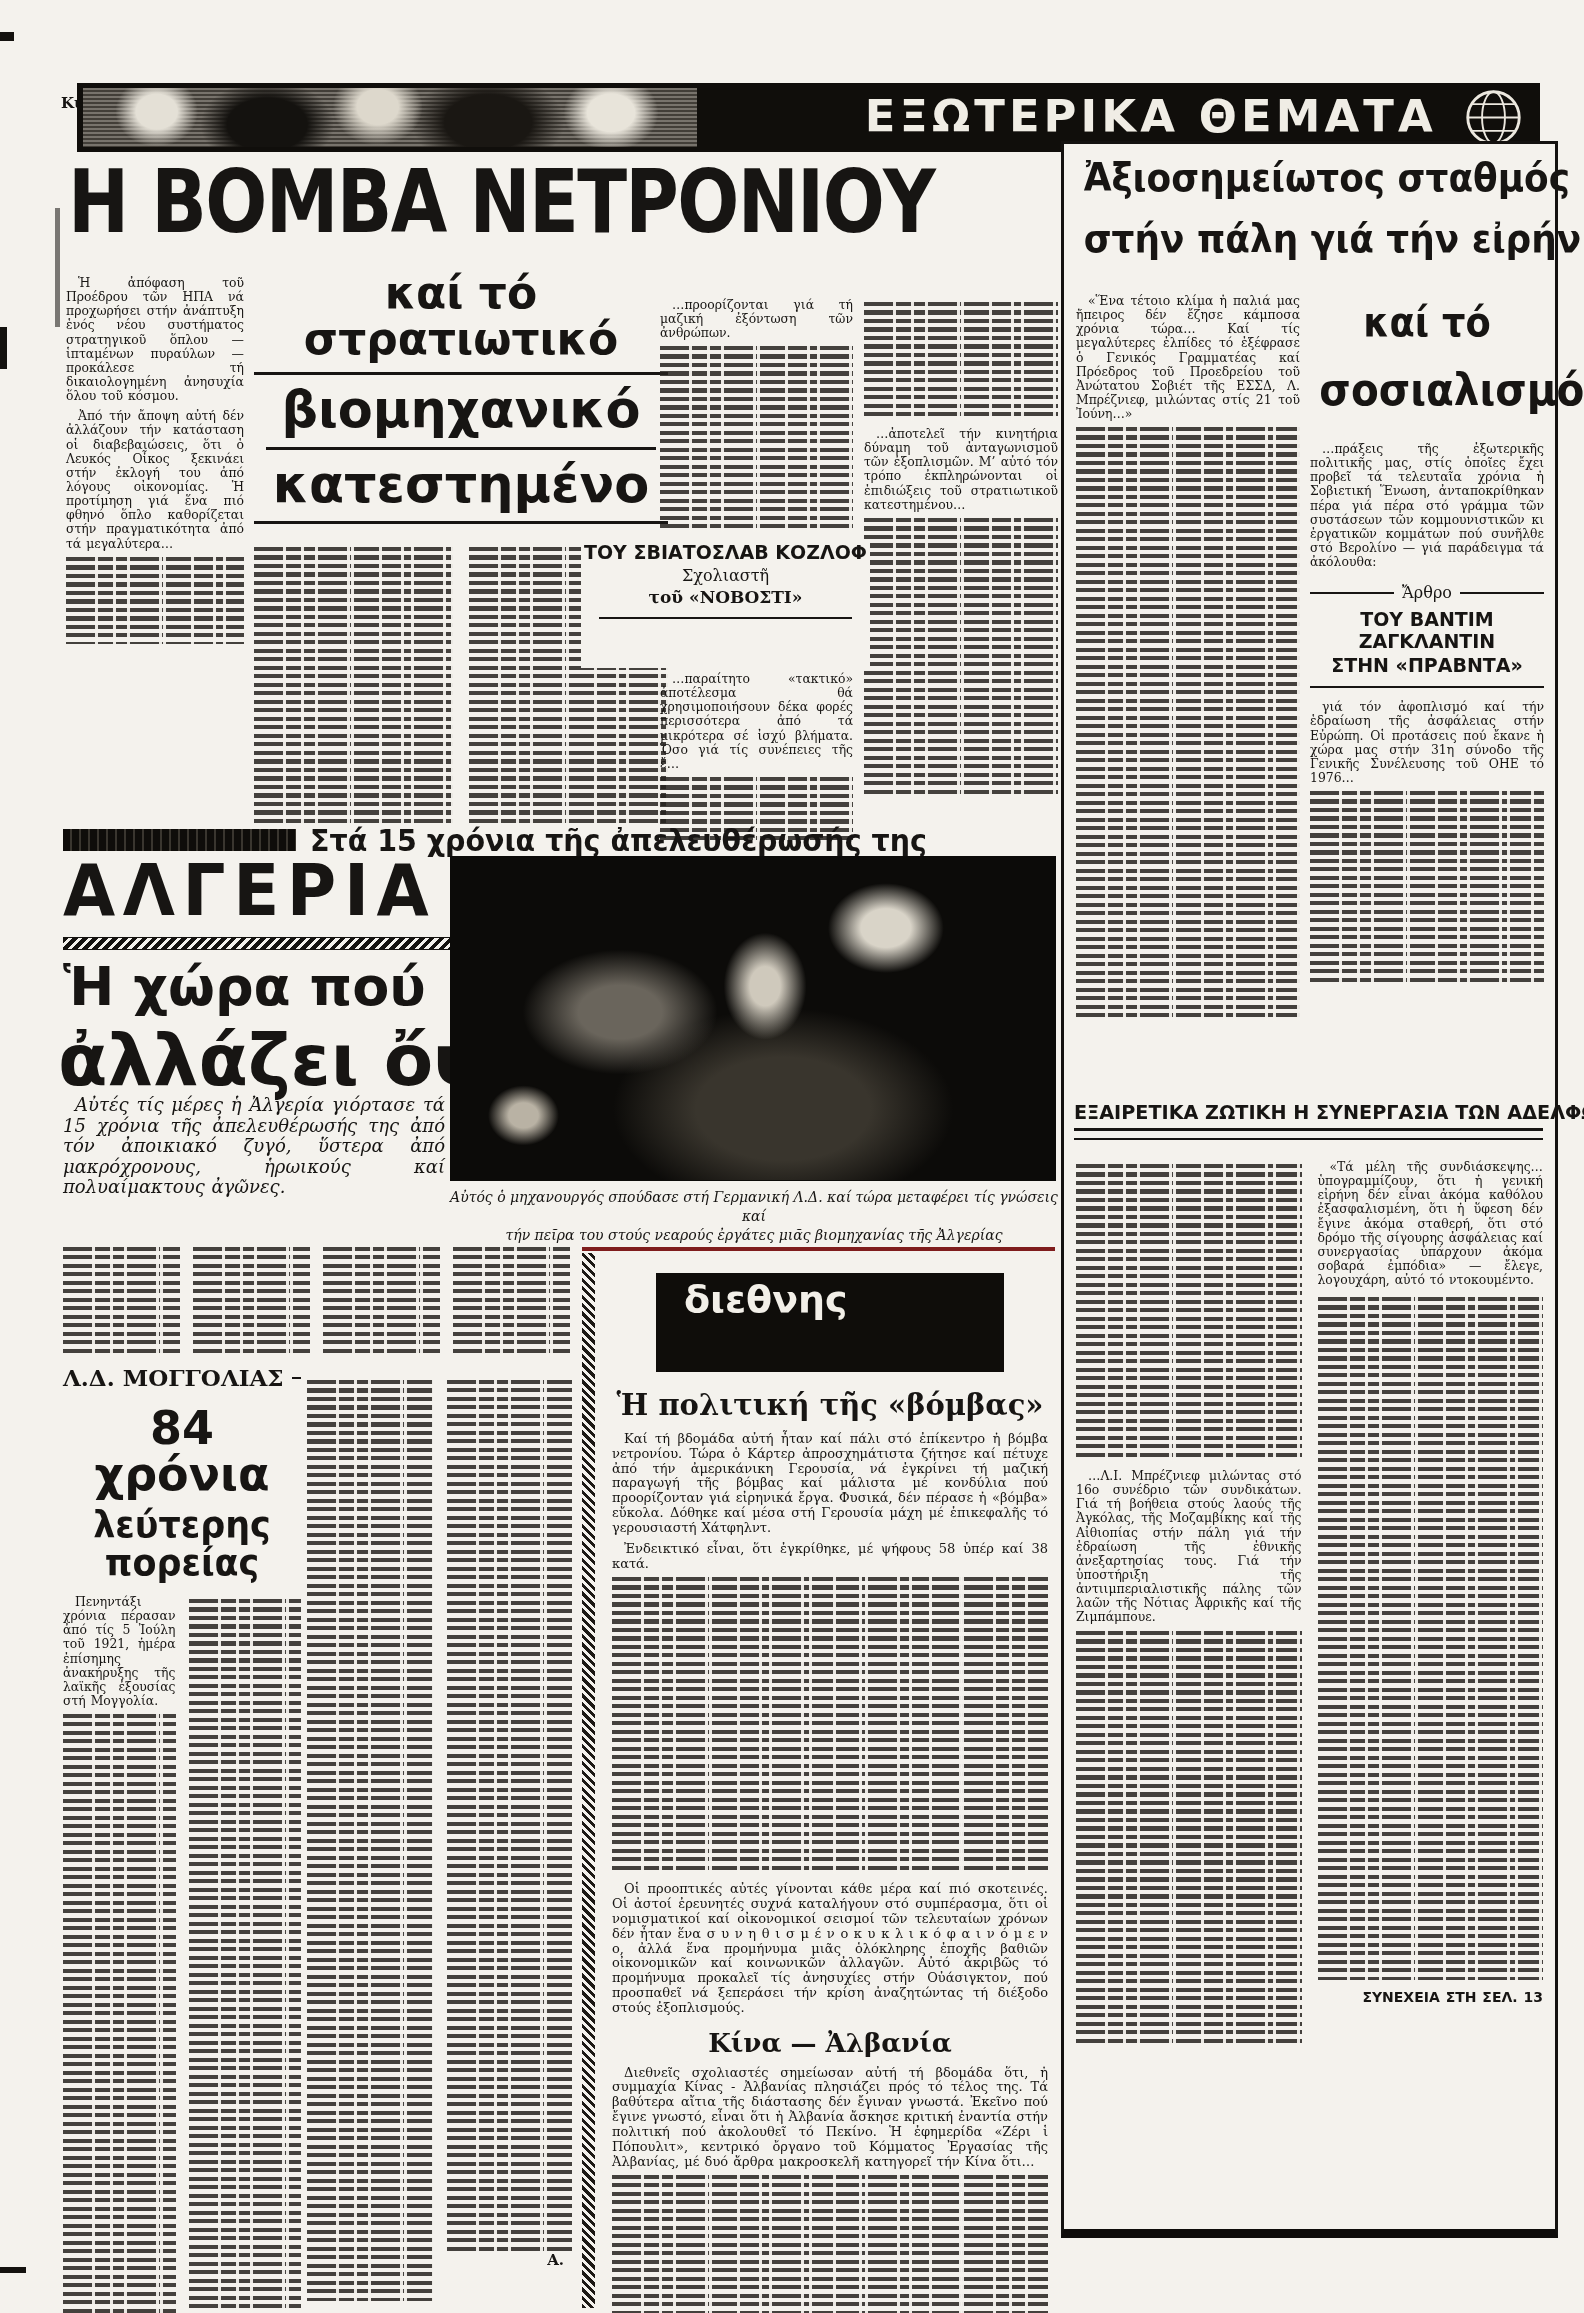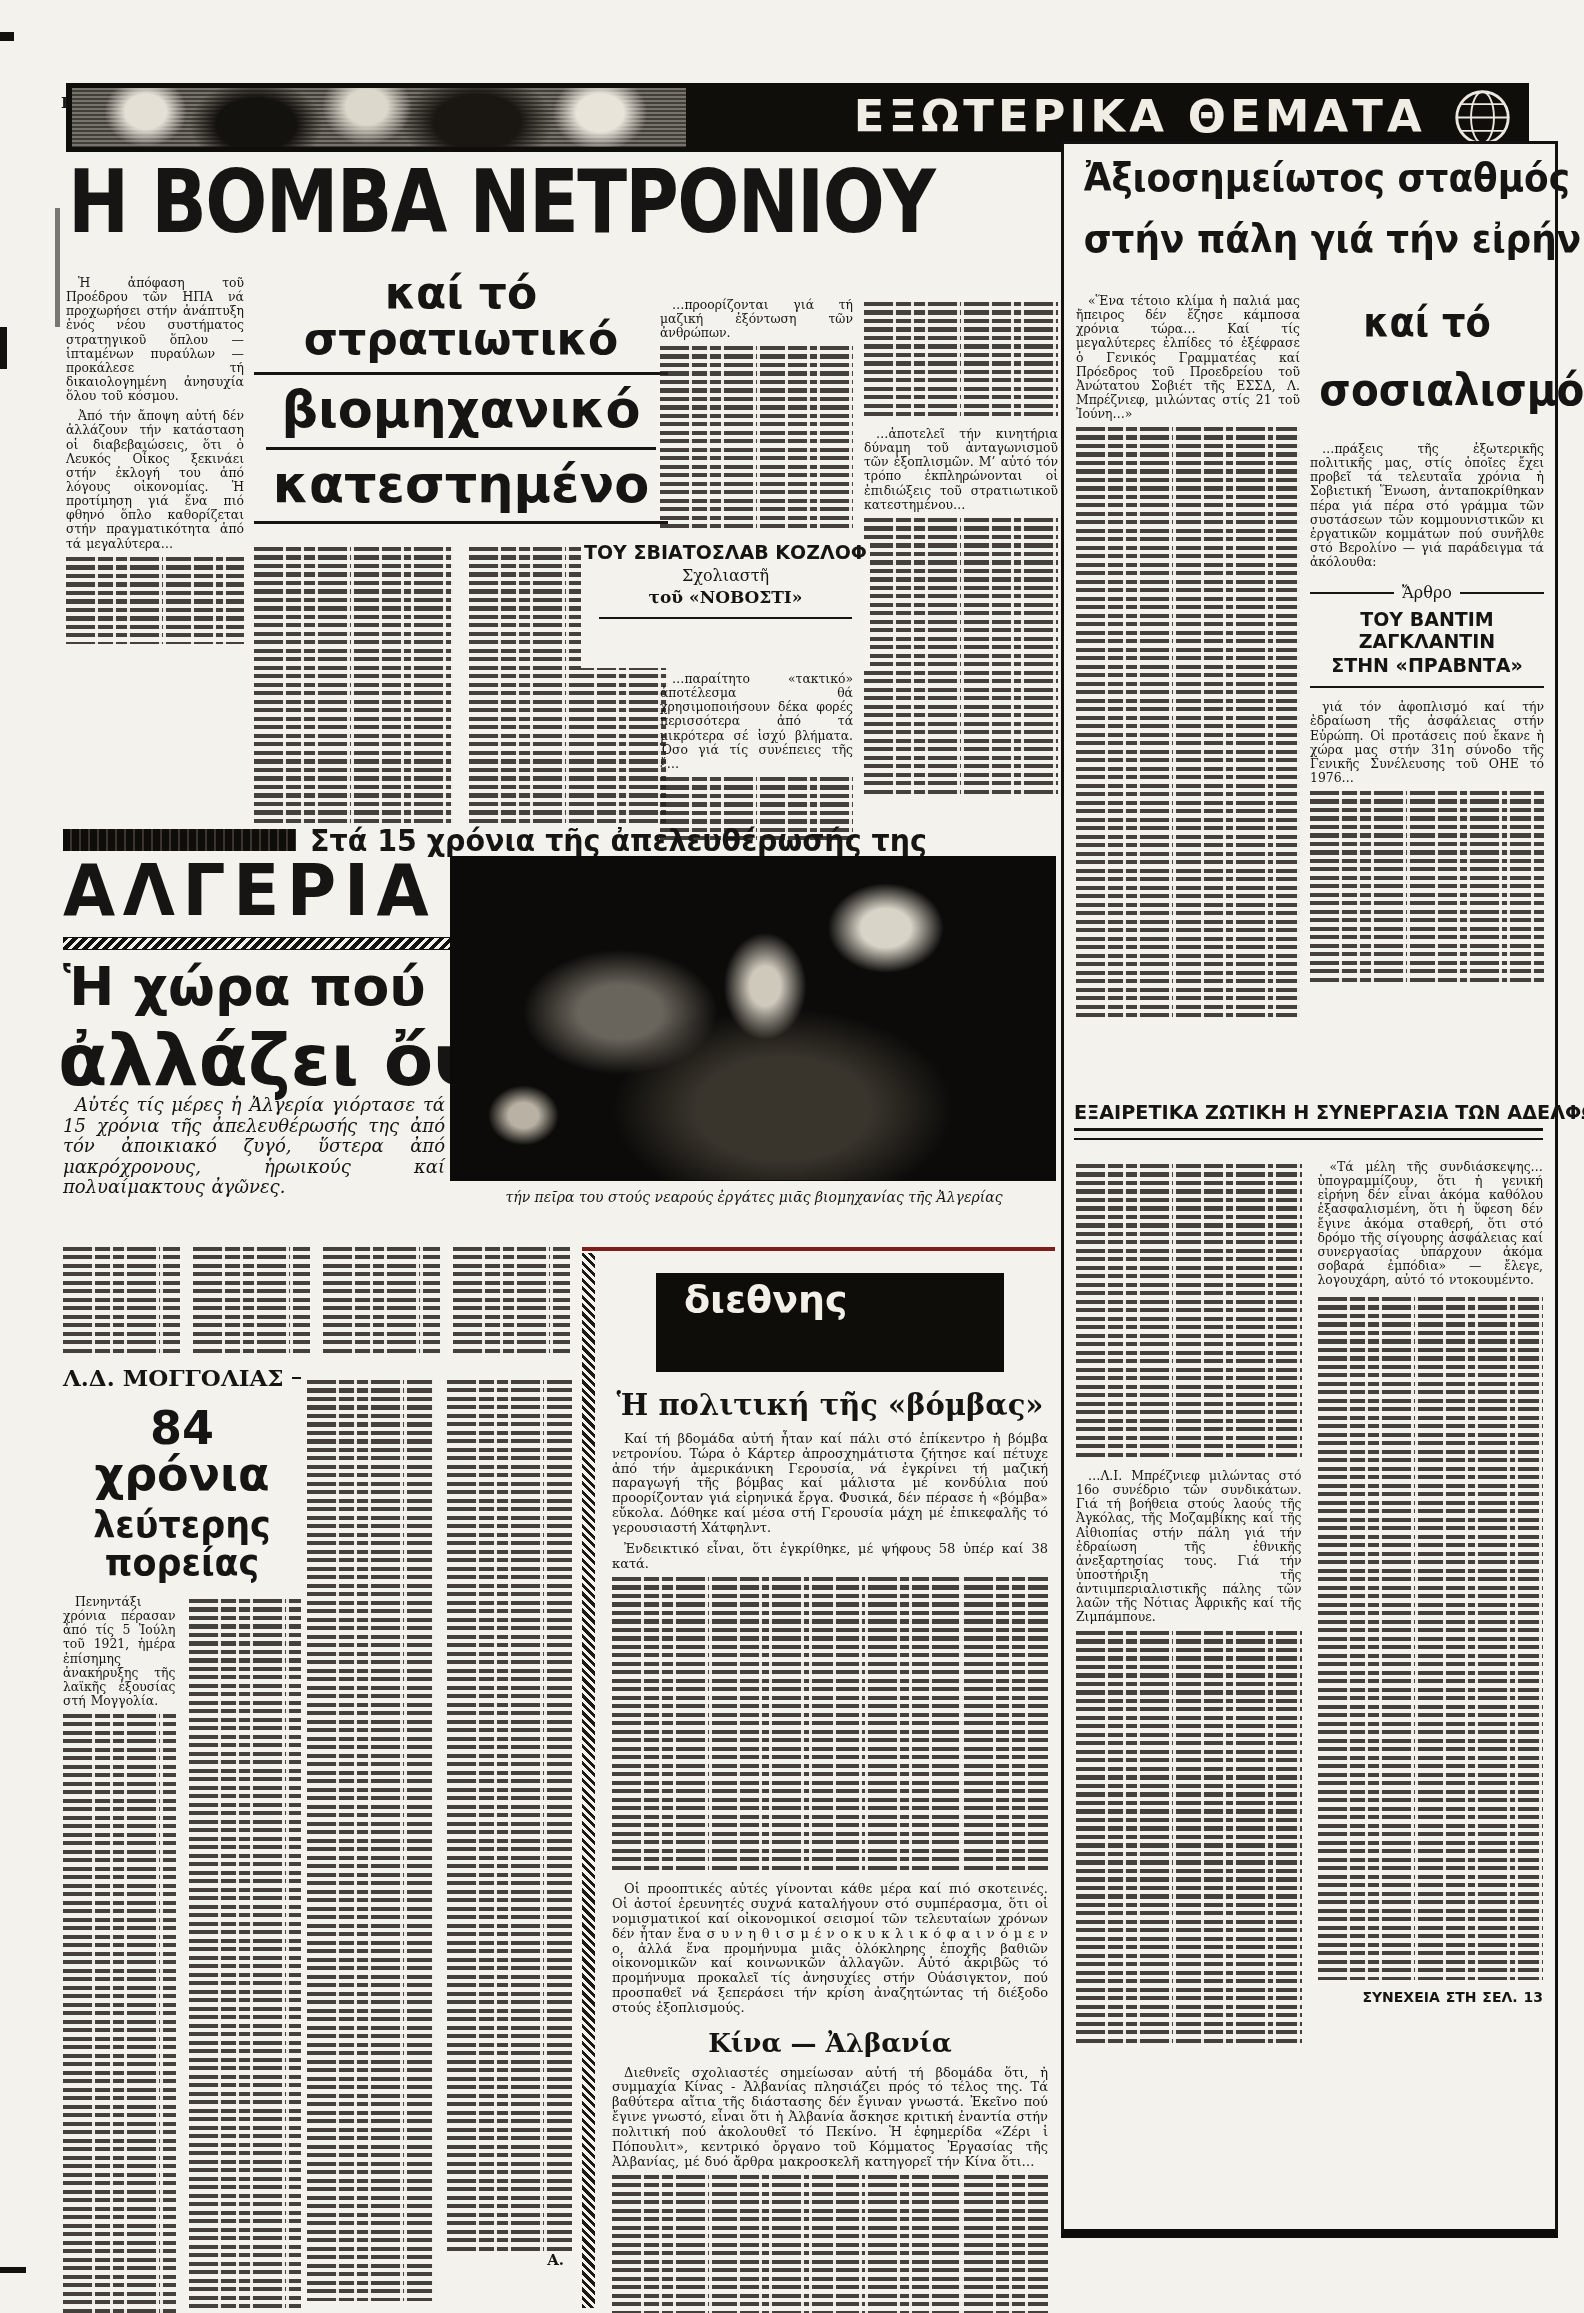--- a/index.html
+++ b/index.html
@@ -13,21 +13,21 @@
     background:
       repeating-linear-gradient(90deg, rgba(244,242,237,0) 0 29px, rgba(244,242,237,.95) 29px 32px),
       repeating-linear-gradient(90deg, rgba(244,242,237,0) 0 47px, rgba(244,242,237,.95) 47px 50px),
       repeating-linear-gradient(180deg, #26231f 0 4px, rgba(244,242,237,0) 4px 8.5px);}
   .hline{height:2px;background:#171513;}
   
   .hdr{position:absolute;left:61px;top:93px;width:1463px;display:flex;align-items:center;gap:10px;
        font-size:15px;font-weight:bold;}
   .hdr .seg{flex:1;height:2px;background:#1a1815;}
   
-  .banner{position:absolute;left:66px;top:83px;width:1463px;height:69px;background:#100e0b;}
+  .banner{position:absolute;left:77px;top:83px;width:1463px;height:69px;background:#100e0b;}
   .montage{position:absolute;left:6px;top:5px;width:614px;height:59px;
     background:
       radial-gradient(59px 50px at 12% 40%, #e4e0d6 0 35%, transparent 70%),
       radial-gradient(89px 59px at 30% 62%, #14120f 0 45%, transparent 75%),
       radial-gradient(69px 59px at 48% 32%, #ddd8cc 0 30%, transparent 65%),
       radial-gradient(109px 69px at 66% 58%, #1a1713 0 40%, transparent 70%),
       radial-gradient(79px 63px at 86% 42%, #e8e4da 0 30%, transparent 60%),
       repeating-linear-gradient(180deg, rgba(240,237,229,.22) 0 2px, rgba(20,18,14,.3) 2px 4px),
       #56514a;}
   .banner-title{position:absolute;right:103px;top:8px;font-family:"DejaVu Sans",sans-serif;
@@ -168,20 +168,21 @@
   <section>
     <div class="abs sans" style="left:63px;top:855px;font-size:71px;letter-spacing:8px;line-height:1;transform:scaleX(.95);transform-origin:left;">ΑΛΓΕΡΙΑ</div>
     <div class="abs hatchband" style="left:63px;top:937px;width:388px;height:11px;"></div>
     <div class="abs sans" style="left:63px;top:960px;font-size:54px;line-height:1;">Ἡ χώρα πού</div>
     <div class="abs sans" style="left:58px;top:1024px;font-size:72px;line-height:1;">ἀλλάζει ὄψη</div>
     <div class="abs bt" style="left:63px;top:1095px;width:382px;height:85px;font-size:18px;font-style:italic;">
       <p>Αὐτές τίς μέρες ἡ Ἀλγερία γιόρτασε τά 15 χρόνια τῆς ἀπελευθέρωσής της ἀπό τόν ἀποικιακό ζυγό, ὕστερα ἀπό μακρόχρονους, ἡρωικούς καί πολυαίμακτους ἀγῶνες.</p>
     </div>
     <div class="abs photo" style="left:451px;top:857px;width:604px;height:323px;"></div>
     <div class="abs cap" style="left:442px;top:1188px;width:624px;">
+      <div>Αὐτός ὁ μηχανουργός σπούδασε στή Γερμανική Λ.Δ. καί τώρα μεταφέρει τίς γνώσεις καί</div>
       <div>τήν πεῖρα του στούς νεαρούς ἐργάτες μιᾶς βιομηχανίας τῆς Ἀλγερίας</div>
     </div>
 
     <div class="abs" style="left:63px;top:1243px;width:507px;height:113px;display:flex;gap:13px;">
       <div class="faux" style="flex:1;height:109px;"></div>
       <div class="faux" style="flex:1;height:109px;"></div>
       <div class="faux" style="flex:1;height:109px;"></div>
       <div class="faux" style="flex:1;height:109px;"></div>
     </div>
 

